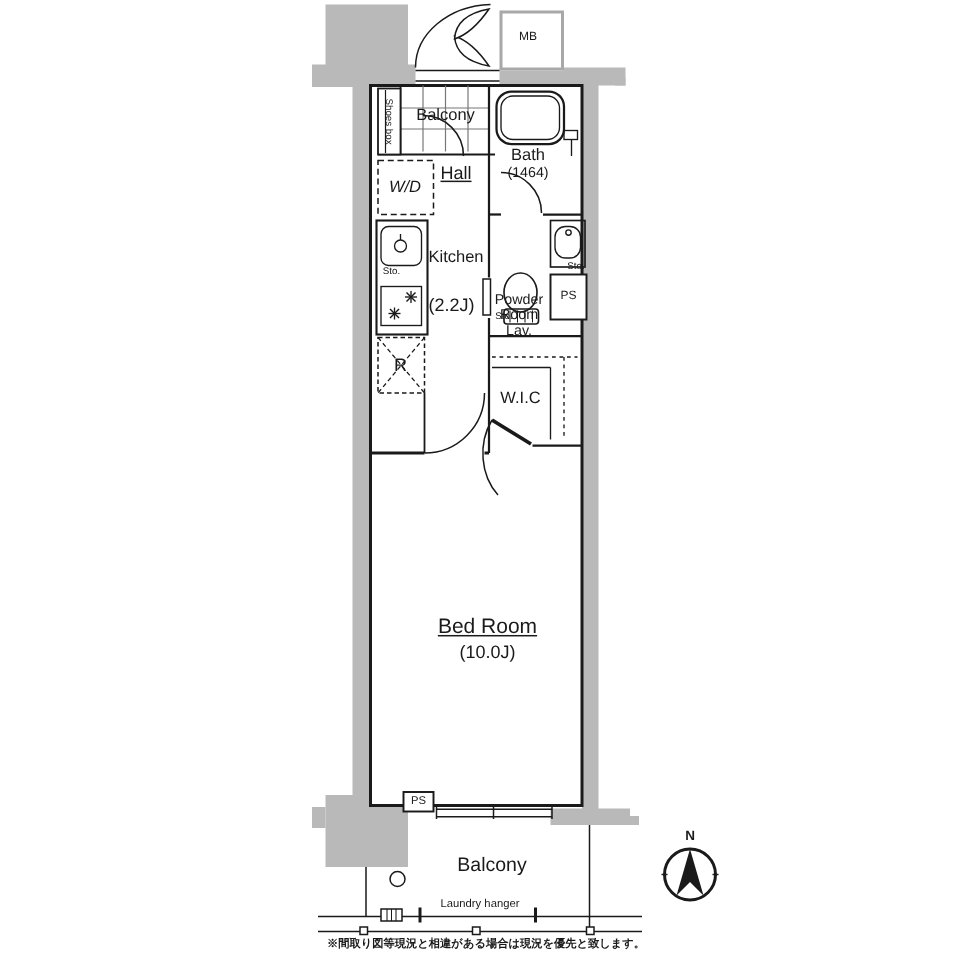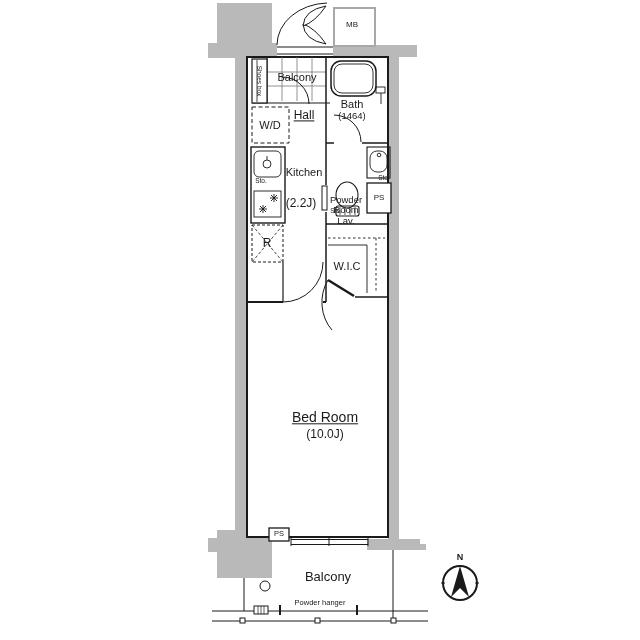--- a/index.html
+++ b/index.html
@@ -156,33 +156,34 @@
         <line x1="475" y1="583" x2="479" y2="583" stroke-width="1"></line>
         <path d="M460,566 L469,597 L460,588 L451,597 Z" fill="#1a1a1a" stroke="none"></path>
       </g>
     </g>
   </svg>
 
   <div class="lbl" style="left:352px;top:25px;font-size:8px;text-align:center;">MB</div>
   <div class="lbl vert" style="left:259px;top:81px;font-size:6.5px;">Shoes box</div>
   <div class="lbl" style="left:297px;top:77px;font-size:11px;">Balcony</div>
   <div class="lbl" style="left:304px;top:116px;font-size:12px;text-decoration:underline;">Hall</div>
-  <div class="lbl" style="left:270px;top:125px;font-size:11px;">W/D</div>
+  <div class="lbl" style="left:270px;top:125px;font-size:11px;font-style:italic;">W/D</div>
   <div class="lbl" style="left:352px;top:104px;font-size:11px;">Bath</div>
   <div class="lbl" style="left:352px;top:116px;font-size:9.5px;">(1464)</div>
   <div class="lbl pre" style="left:346px;top:164px;font-size:9.5px;">Powder
 Room
 Lav.</div>
   <div class="lbl" style="left:261px;top:181px;font-size:6.5px;">Sto.</div>
   <div class="lbl" style="left:304px;top:172px;font-size:11px;">Kitchen</div>
   <div class="lbl" style="left:301px;top:204px;font-size:12px;">(2.2J)</div>
   <div class="lbl" style="left:384px;top:178px;font-size:6.5px;">Sto.</div>
   <div class="lbl" style="left:336px;top:211px;font-size:6.5px;">Sto.</div>
   <div class="lbl" style="left:379px;top:198px;font-size:8px;">PS</div>
   <div class="lbl" style="left:267px;top:244px;font-size:12px;">R</div>
   <div class="lbl" style="left:347px;top:266px;font-size:11px;">W.I.C</div>
   <div class="lbl" style="left:325px;top:418px;font-size:14px;text-decoration:underline;">Bed Room</div>
   <div class="lbl" style="left:325px;top:435px;font-size:12px;text-align:center;">(10.0J)</div>
   <div class="lbl" style="left:279px;top:534px;font-size:7.5px;">PS</div>
   <div class="lbl" style="left:328px;top:577px;font-size:13px;">Balcony</div>
-  <div class="lbl" style="left:320px;top:603px;font-size:7.5px;">Powder hanger</div>
+  <div class="lbl" style="left:320px;top:603px;font-size:7.5px;">Laundry hanger</div>
   <div class="lbl" style="left:460px;top:558px;font-size:9px;font-weight:bold;">N</div>
+  <div class="lbl-raw" style="right:210px;top:624px;font-size:7.5px;font-weight:bold;">※間取り図等現況と相違がある場合は現況を優先と致します。</div>
 </div>
 
 </body></html>

